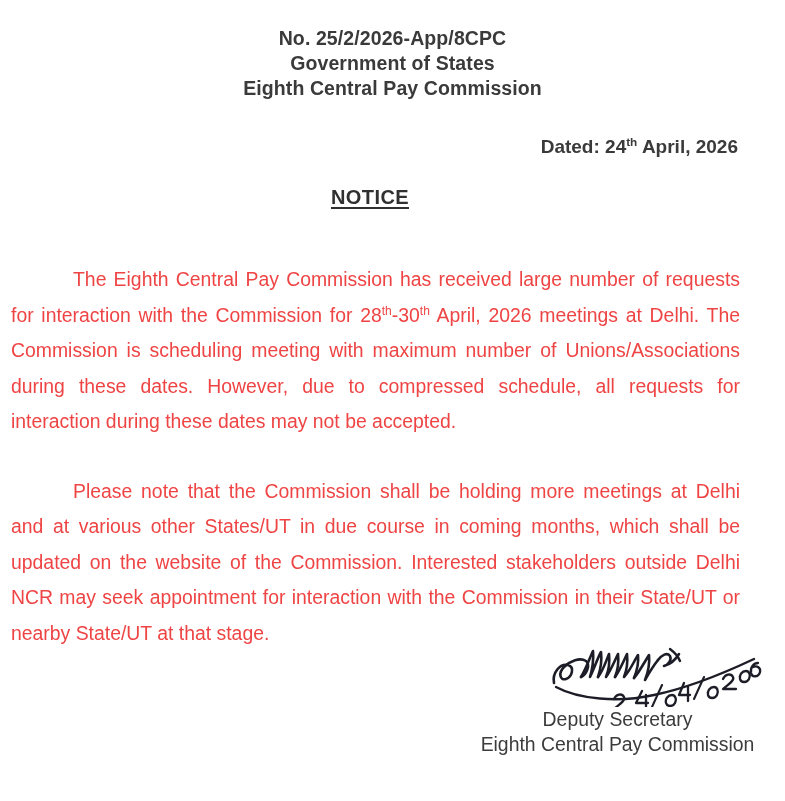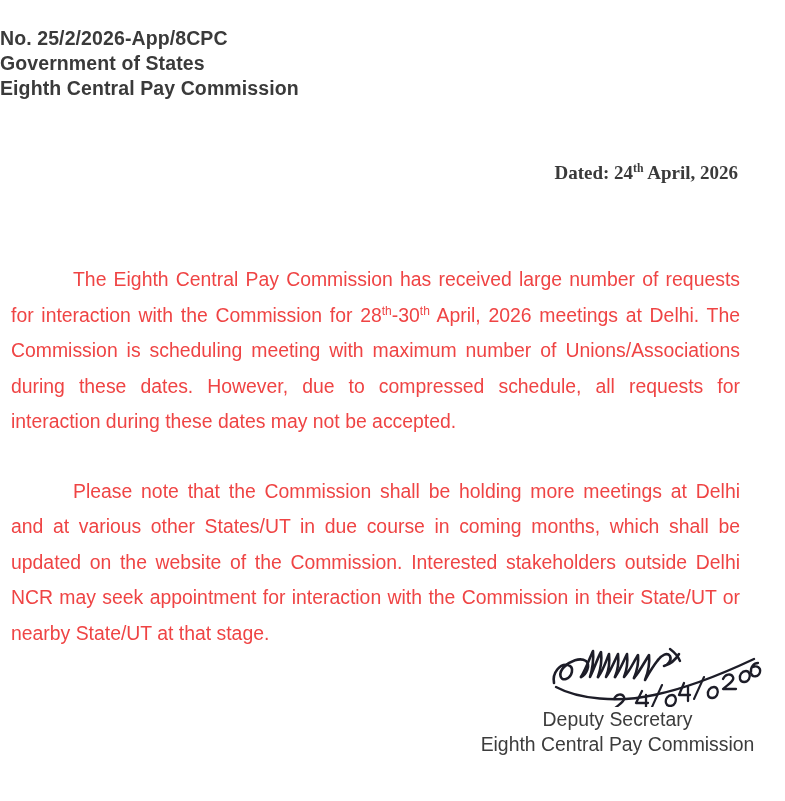--- a/index.html
+++ b/index.html
@@ -22,38 +22,37 @@
     overflow: hidden;
     background: #fff;
   }
 
   
   .letterhead {
     position: absolute;
     left: 0;
     top: 26px;
     width: 785px;
-    text-align: left;
+    text-align: center;
   }
   .letterhead .lh-line {
     font-weight: bold;
     font-size: 19.5px;
     letter-spacing: 0.1px;
     line-height: 25px;
     color: #3a3a3a;
     white-space: nowrap;
   }
 
   
   .dated-row {
     position: absolute;
     right: 47px;
-    top: 162px;
+    top: 136px;
     text-align: right;
-    font-family: Liberation Serif, serif;
   }
   .dated-row .dated-text {
     font-weight: bold;
     font-size: 19px;
     color: #3a3a3a;
     white-space: nowrap;
   }
   sup {
     font-size: 0.62em;
     vertical-align: super;
@@ -131,20 +130,23 @@
   <div class="letterhead">
     <div class="lh-line">No. 25/2/2026-App/8CPC</div>
     <div class="lh-line">Government of States</div>
     <div class="lh-line">Eighth Central Pay Commission</div>
   </div>
 
   <div class="dated-row">
     <span class="dated-text"><span>Dated: 24</span><sup>th</sup><span> April, 2026</span></span>
   </div>
 
+  <div class="notice-head">
+    <span class="notice-text">NOTICE</span>
+  </div>
 
   <div class="body-block">
 
     <p class="para"><span>The Eighth Central Pay Commission has received large number of requests for interaction with the Commission for 28</span><sup>th</sup><span>-30</span><sup>th</sup><span> April, 2026 meetings at Delhi. The Commission is scheduling meeting with maximum number of Unions/Associations during these dates. However, due to compressed schedule, all requests for interaction during these dates may not be accepted.</span></p>
 
     <p class="para">Please note that the Commission shall be holding more meetings at Delhi and at various other States/UT in due course in coming months, which shall be updated on the website of the Commission. Interested stakeholders outside Delhi NCR may seek appointment for interaction with the Commission in their State/UT or nearby State/UT at that stage.</p>
 
   </div>
 
   <div class="sign-area">

